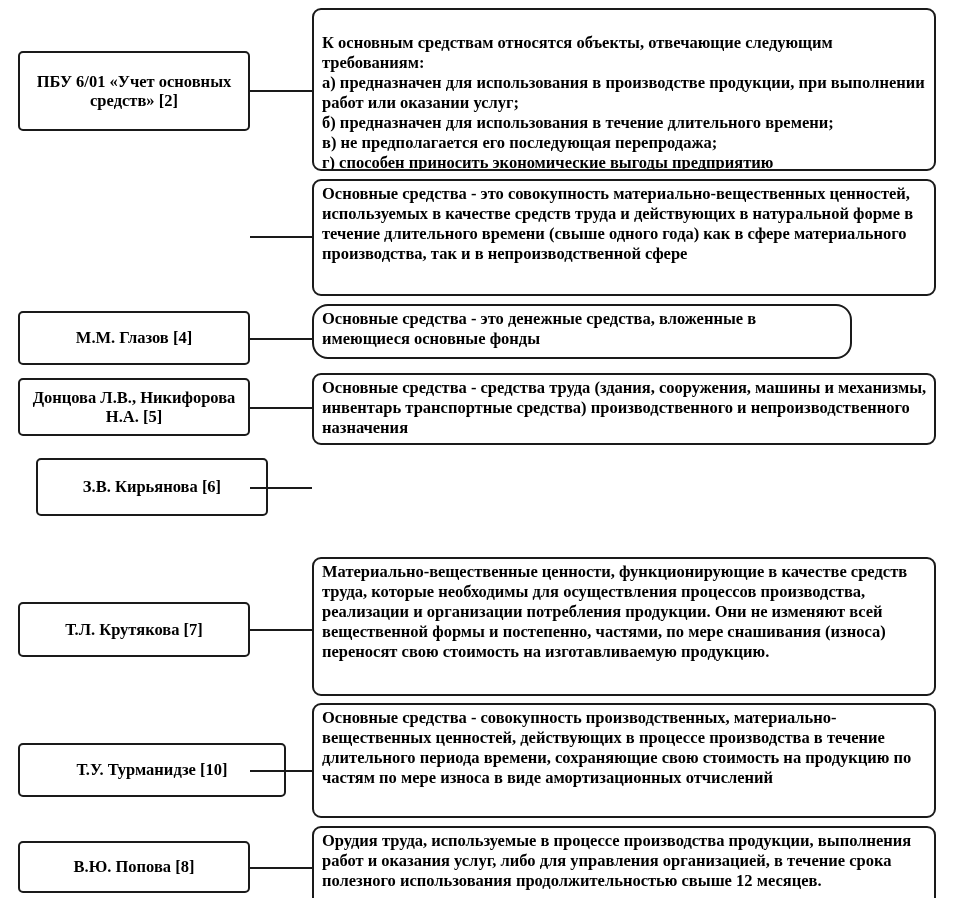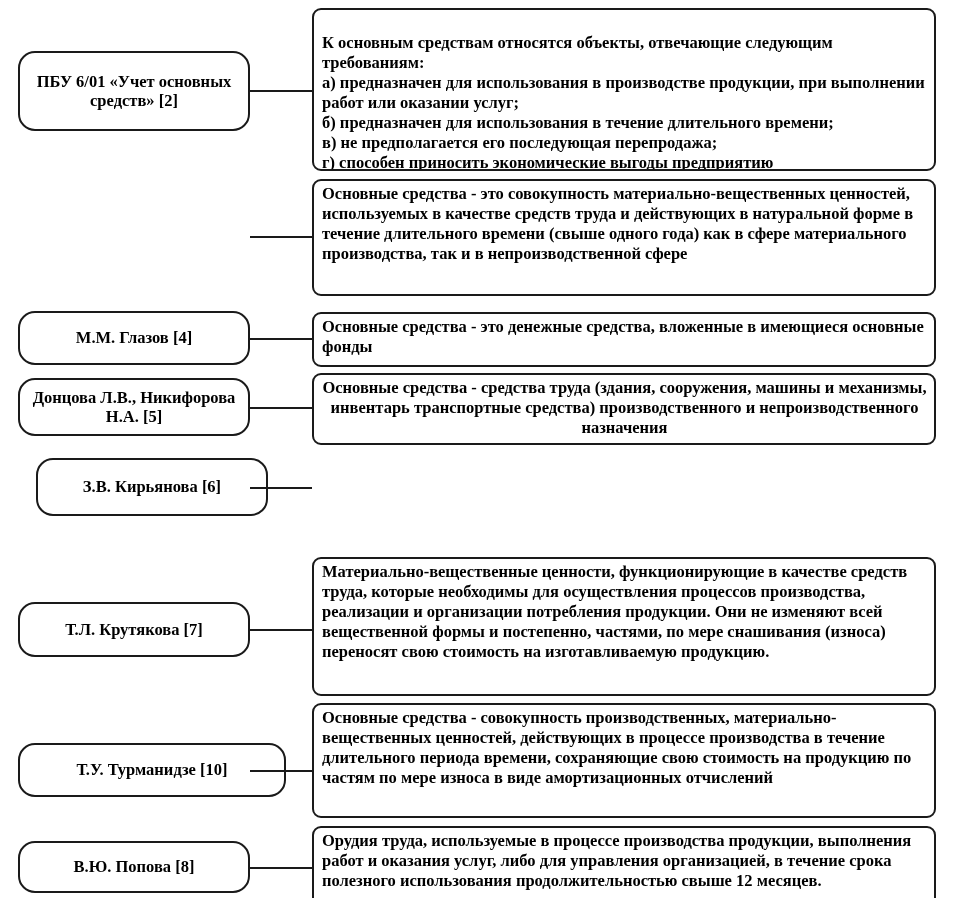--- a/index.html
+++ b/index.html
@@ -17,21 +17,21 @@
   .diagram {
     position: relative;
     width: 953px;
     height: 898px;
     box-sizing: border-box;
   }
   .source-box {
     position: absolute;
     box-sizing: border-box;
     border: 2px solid #1a1a1a;
-    border-radius: 17px;
+    border-radius: 5px;
     background: #ffffff;
     display: flex;
     align-items: center;
     justify-content: center;
     text-align: center;
     font-weight: bold;
     font-size: 16.5px;
     line-height: 1.18;
     padding: 6px 6px;
   }
@@ -73,29 +73,29 @@
 
   <div class="connector" style="left:250px; top:236px; width:62px;"></div>
   <div class="def-box" style="left:312px; top:179px; width:624px; height:117px;">
     <span>Основные средства - это совокупность материально-вещественных ценностей, используемых в качестве средств труда и действующих в натуральной форме в течение длительного времени (свыше одного года) как в сфере материального производства, так и в непроизводственной сфере</span>
   </div>
 
   <div class="source-box" style="left:18px; top:311px; width:232px; height:54px;">
     <span>М.М. Глазов [4]</span>
   </div>
   <div class="connector" style="left:250px; top:338px; width:62px;"></div>
-  <div class="def-box" style="left:312px; top:312px; width:624px; height:55px;">
+  <div class="def-box" style="left:312px; top:304px; width:540px; height:55px;border-radius:16px;">
     <span>Основные средства - это денежные средства, вложенные в имеющиеся основные фонды</span>
   </div>
 
   <div class="source-box" style="left:18px; top:378px; width:232px; height:58px;">
     <span>Донцова Л.В., Никифорова Н.А. [5]</span>
   </div>
   <div class="connector" style="left:250px; top:407px; width:62px;"></div>
-  <div class="def-box" style="left:312px; top:373px; width:624px; height:72px;text-align:center;">
+  <div class="def-box" style="left:312px; top:373px; width:624px; height:72px;">
     <span>Основные средства - средства труда (здания, сооружения, машины и механизмы, инвентарь транспортные средства) производственного и непроизводственного назначения</span>
   </div>
 
   <div class="source-box" style="left:18px; top:458px; width:232px; height:58px;margin-left:18px;">
     <span>З.В. Кирьянова [6]</span>
   </div>
   <div class="connector" style="left:250px; top:487px; width:62px;"></div>
 
   <div class="source-box" style="left:18px; top:602px; width:232px; height:55px;">
     <span>Т.Л. Крутякова [7]</span>

